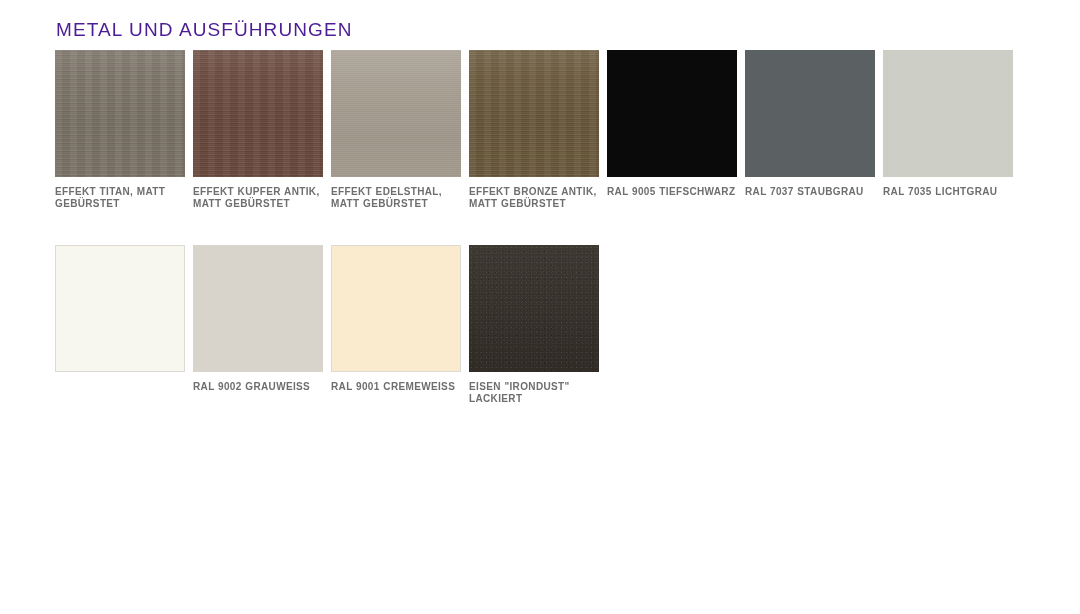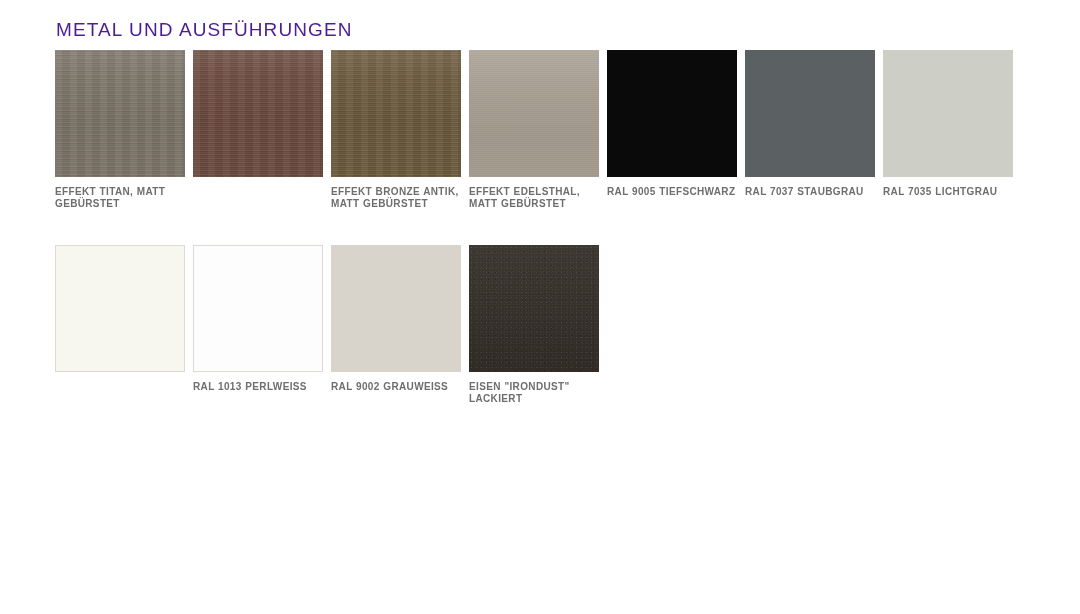--- a/index.html
+++ b/index.html
@@ -172,51 +172,52 @@
 
   <div class="section-title">METAL UND AUSFÜHRUNGEN</div>
 
   <div class="grid">
       <div class="cell">
         <div class="swatch brushed" style="background: rgb(125, 116, 104);"></div>
         <div class="label">EFFEKT TITAN, MATT GEBÜRSTET</div>
       </div>
       <div class="cell">
         <div class="swatch brushed" style="background: rgb(107, 74, 62);"></div>
+        <div class="label">EFFEKT KUPFER ANTIK, MATT GEBÜRSTET</div>
+      </div>
+      <div class="cell">
+        <div class="swatch steel" style="background: rgb(166, 157, 144);"></div>
+        <div class="label">EFFEKT EDELSTHAL, MATT GEBÜRSTET</div>
       </div>
       <div class="cell">
         <div class="swatch brushed" style="background: rgb(107, 90, 60);"></div>
         <div class="label">EFFEKT BRONZE ANTIK, MATT GEBÜRSTET</div>
       </div>
       <div class="cell">
-        <div class="swatch steel" style="background: rgb(166, 157, 144);"></div>
-        <div class="label">EFFEKT EDELSTHAL, MATT GEBÜRSTET</div>
-      </div>
-      <div class="cell">
         <div class="swatch" style="background: rgb(10, 10, 10);"></div>
         <div class="label">RAL 9005 TIEFSCHWARZ</div>
       </div>
       <div class="cell">
         <div class="swatch" style="background: rgb(91, 96, 99);"></div>
         <div class="label">RAL 7037 STAUBGRAU</div>
       </div>
       <div class="cell">
         <div class="swatch" style="background: rgb(205, 206, 198);"></div>
         <div class="label">RAL 7035 LICHTGRAU</div>
       </div>
       <div class="cell">
         <div class="swatch bordered" style="background: rgb(247, 247, 240);"></div>
       </div>
       <div class="cell">
-        <div class="swatch bordered" style="background: rgb(253, 253, 253);"></div>
-        <div class="label">RAL 1013 PERLWEISS</div>
-      </div>
-      <div class="cell">
         <div class="swatch" style="background: rgb(216, 212, 204);"></div>
         <div class="label">RAL 9002 GRAUWEISS</div>
       </div>
       <div class="cell">
+        <div class="swatch bordered" style="background: rgb(250, 235, 207);"></div>
+        <div class="label">RAL 9001 CREMEWEISS</div>
+      </div>
+      <div class="cell">
         <div class="swatch grain" style="background: rgb(51, 45, 39);"></div>
         <div class="label">EISEN "IRONDUST" LACKIERT</div>
       </div>
     </div>
 
 </div>
 
 </body></html>

